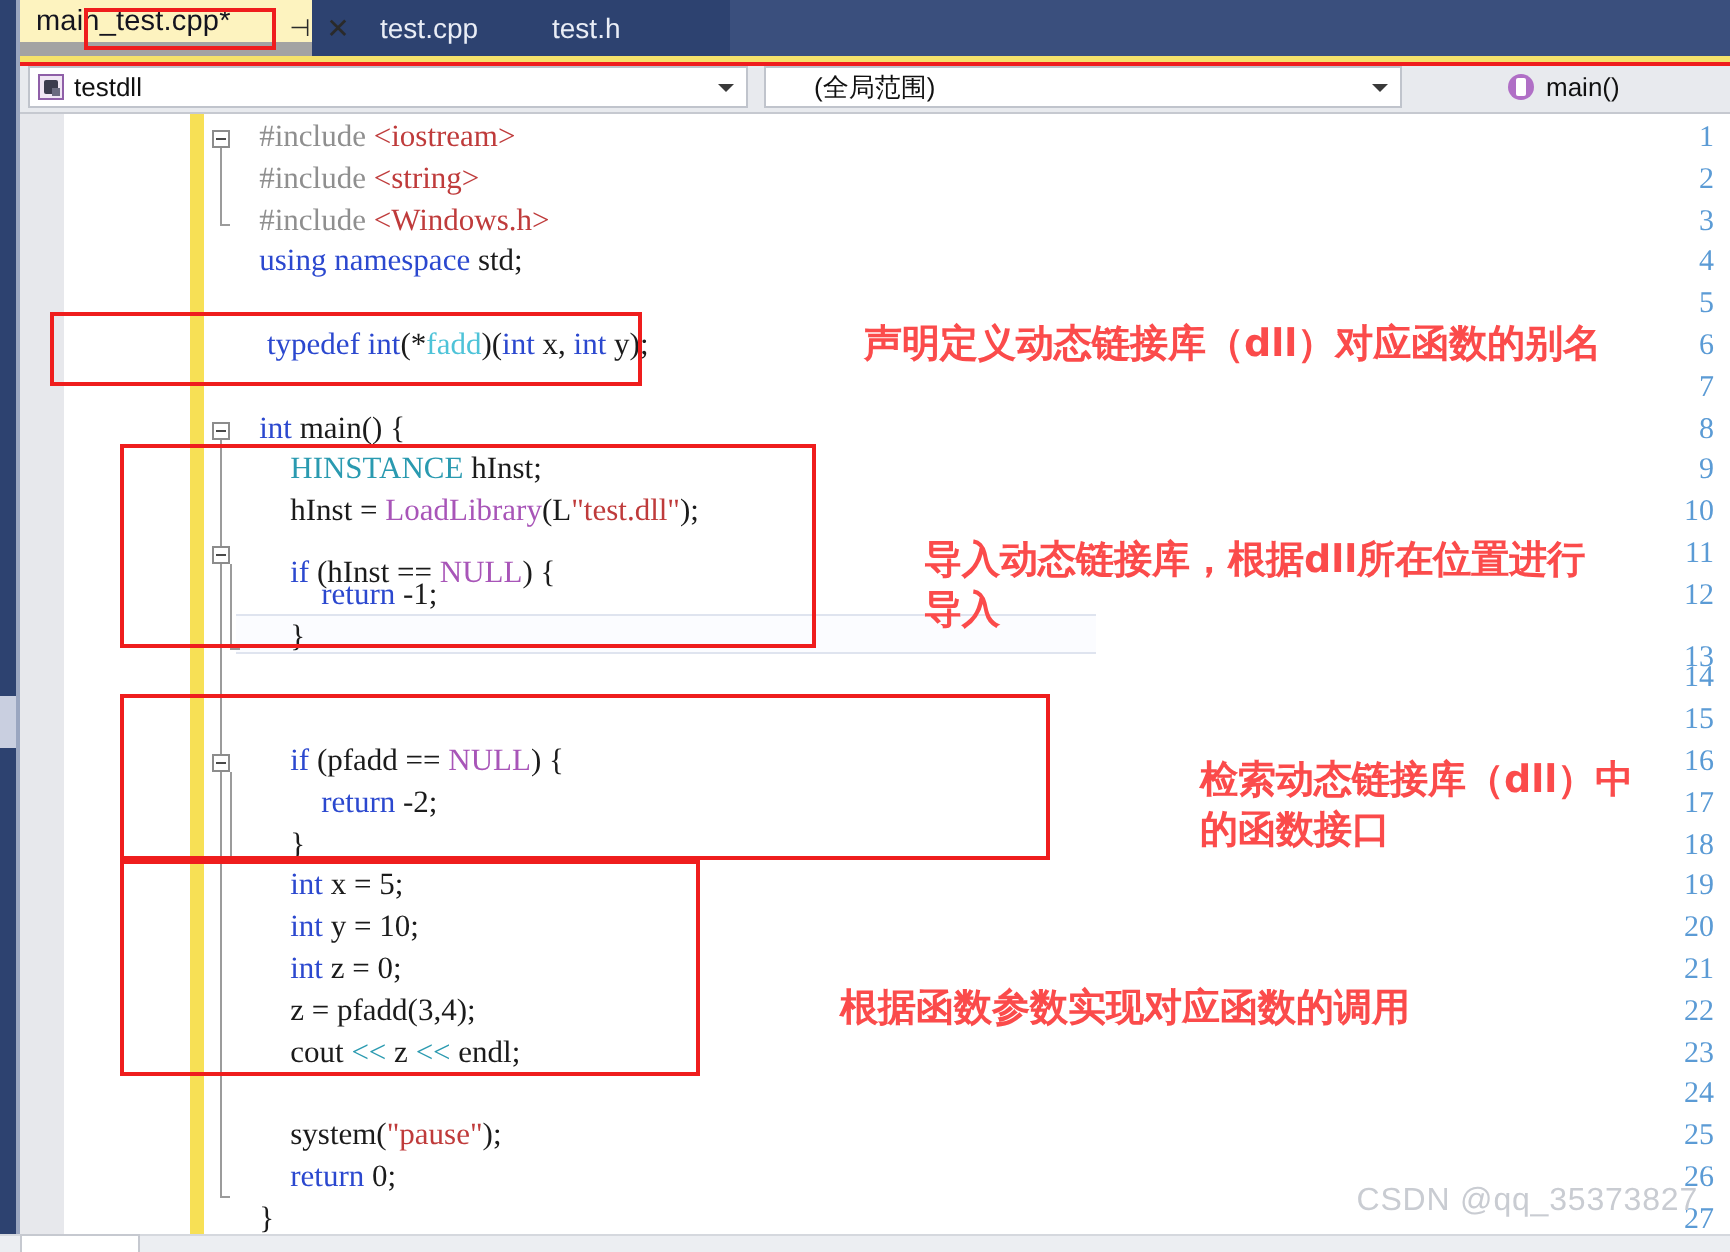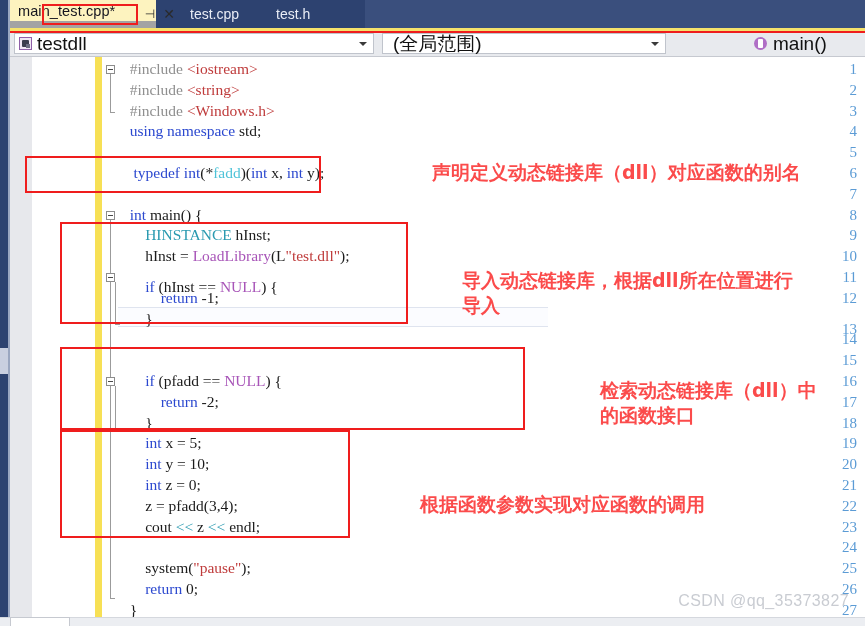--- a/index.html
+++ b/index.html
@@ -89,24 +89,24 @@
     background:#e8eaee;
     border-bottom:1px solid #c6c9d0;
     box-sizing:border-box;
   }
   .combo{
     position:absolute;top:2px;height:21px;
     background:#ffffff;
     border:1px solid #c0c4cc;
     box-sizing:border-box;
     display:flex;align-items:center;
-    font-size:19px;color:#111;
+    font-size:13px;color:#111;
   }
   .combo-proj{left:4px;width:360px;padding-left:4px;}
-  .combo-scope{left:372px;width:284px;padding-left:10px;}
+  .combo-scope{left:372px;width:319px;padding-left:24px;}
   .combo-member{left:736px;width:190px;border:none;background:transparent;padding-left:8px;}
   .combo-arrow{
     position:absolute;right:6px;top:50%;transform:translateY(-50%);
     width:0;height:0;border-left:4px solid transparent;border-right:4px solid transparent;
     border-top:4px solid #3a3a3a;
   }
   .proj-icon{
     width:13px;height:13px;margin-right:5px;flex:none;
     background:#f0e6f4;border:1px solid #8f5fa8;
     position:relative;box-sizing:border-box;

